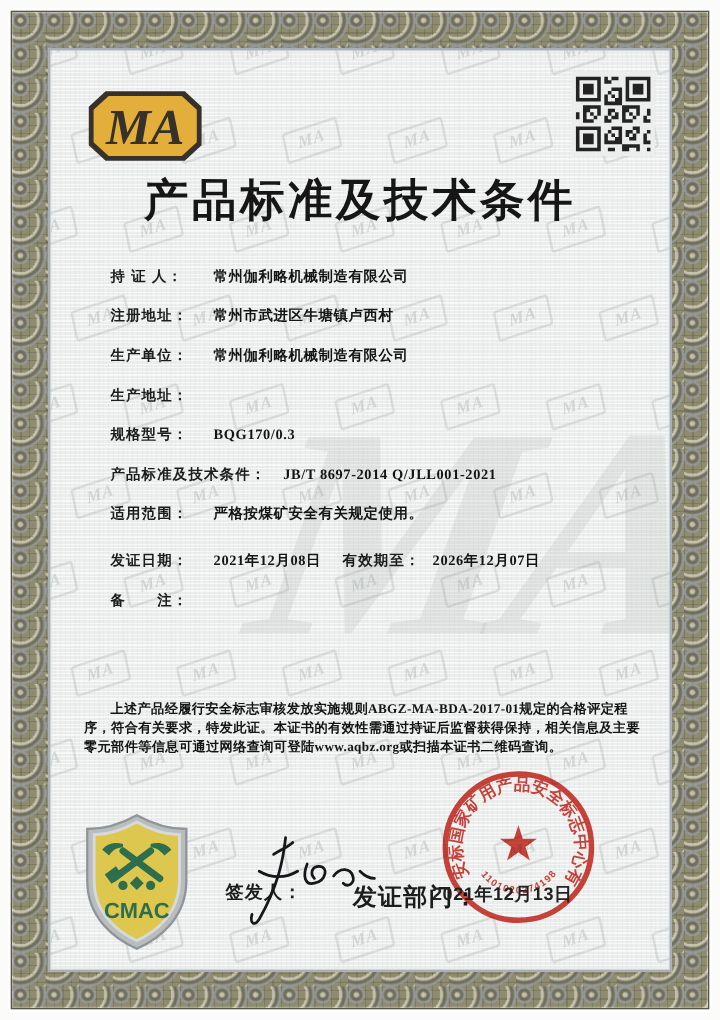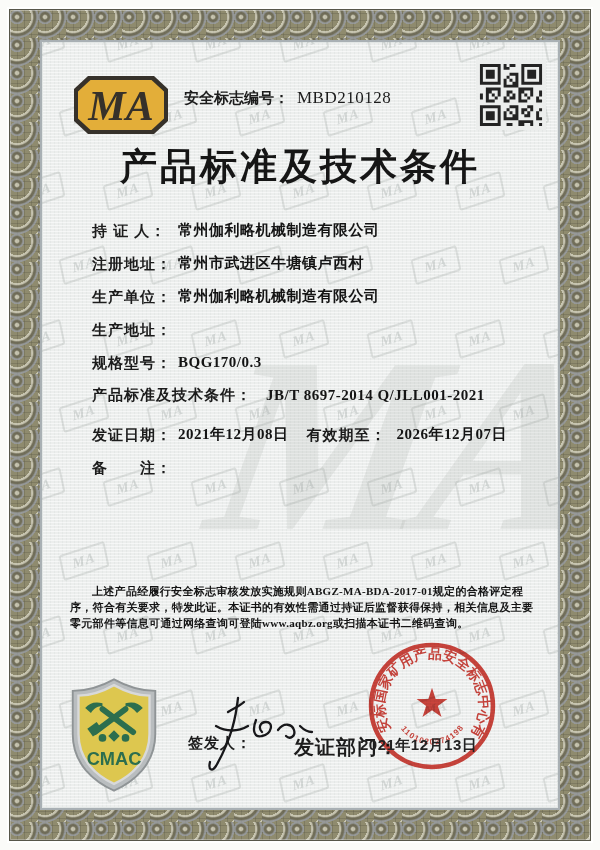--- a/index.html
+++ b/index.html
@@ -56,21 +56,21 @@
   .cert-no .lbl{font-weight:700;font-family:"Liberation Sans","DejaVu Sans",sans-serif;}
   .cert-no .num{font-size:17px;margin-left:8px;letter-spacing:.5px;}
   .qr{position:absolute;left:434px;top:18px;z-index:2;}
   .title{
     position:absolute;left:0;top:100px;width:100%;z-index:2;
     text-align:center;font-size:37px;font-weight:900;color:#161616;
     letter-spacing:3px;font-family:"Liberation Serif","DejaVu Serif",serif;
   }
   
   .fields{position:absolute;left:50px;top:178px;width:432px;z-index:2;}
-  .row{display:flex;margin-bottom:12px;font-size:15px;line-height:21px;color:#1a1a1a;align-items:flex-start;}
+  .row{display:flex;margin-bottom:12px;font-size:12px;line-height:21px;color:#1a1a1a;align-items:flex-start;}
   .row .lbl{
     flex:none;min-width:86px;font-weight:700;color:#1c1c1c;
     font-family:"Liberation Sans","DejaVu Sans",sans-serif;letter-spacing:1px;
   }
   .row .lbl.wide{min-width:0;margin-right:14px;font-family:Liberation Serif, serif;}
   .row .val{flex:1;font-weight:600;color:#141414;letter-spacing:.5px;}
   .row.dates{margin-top:18px;}
   .row.dates .val{flex:none;}
   .row.dates .lbl2{margin-left:18px;min-width:0;}
   .row.dates .val2{margin-left:10px;flex:none;}
@@ -174,23 +174,20 @@
       <div class="wm-big">MA</div>
 
       <div class="ma-logo">
         <svg width="98" height="62" viewBox="0 0 98 62">
           <path d="M16 2 L82 2 L96 15 L96 47 L82 60 L16 60 L2 47 L2 15 Z" fill="#36312a"></path>
           <path d="M18.5 6 L79.5 6 L92 17.5 L92 44.5 L79.5 56 L18.5 56 L6 44.5 L6 17.5 Z" fill="#e3ae39"></path>
           <text x="49" y="46" text-anchor="middle" font-family="Liberation Serif, DejaVu Serif, serif" font-size="42" font-weight="900" font-style="italic" fill="#36312a">MA</text>
         </svg>
       </div>
 
-      <div class="cert-no">
-        <span class="lbl">安全标志编号：</span><span class="num">MBD210128</span>
-      </div>
 
       <div class="qr">
         <svg width="70" height="70" viewBox="-4 -4 71 71">
           <rect x="-4" y="-4" width="71" height="71" fill="#eceeed"></rect>
           <path id="qr-modules" fill="#232323" d="M24 0h3v3h-3zM30 0h3v3h-3zM33 0h3v3h-3zM24 3h3v3h-3zM27 3h3v3h-3zM30 9h3v3h-3zM33 9h3v3h-3zM36 9h3v3h-3zM27 12h3v3h-3zM36 12h3v3h-3zM24 15h3v3h-3zM30 15h3v3h-3zM36 15h3v3h-3zM24 18h3v3h-3zM33 18h3v3h-3zM36 18h3v3h-3zM24 21h3v3h-3zM27 21h3v3h-3zM30 21h3v3h-3zM33 21h3v3h-3zM36 21h3v3h-3zM6 24h3v3h-3zM9 24h3v3h-3zM12 24h3v3h-3zM15 24h3v3h-3zM18 24h3v3h-3zM39 24h3v3h-3zM42 24h3v3h-3zM45 24h3v3h-3zM48 24h3v3h-3zM51 24h3v3h-3zM6 27h3v3h-3zM9 27h3v3h-3zM18 27h3v3h-3zM27 27h3v3h-3zM30 27h3v3h-3zM39 27h3v3h-3zM42 27h3v3h-3zM51 27h3v3h-3zM60 27h3v3h-3zM0 30h3v3h-3zM6 30h3v3h-3zM12 30h3v3h-3zM18 30h3v3h-3zM27 30h3v3h-3zM33 30h3v3h-3zM39 30h3v3h-3zM45 30h3v3h-3zM51 30h3v3h-3zM60 30h3v3h-3zM0 33h3v3h-3zM6 33h3v3h-3zM15 33h3v3h-3zM24 33h3v3h-3zM30 33h3v3h-3zM33 33h3v3h-3zM39 33h3v3h-3zM48 33h3v3h-3zM57 33h3v3h-3zM6 36h3v3h-3zM9 36h3v3h-3zM12 36h3v3h-3zM24 36h3v3h-3zM27 36h3v3h-3zM39 36h3v3h-3zM42 36h3v3h-3zM45 36h3v3h-3zM57 36h3v3h-3zM60 36h3v3h-3zM30 42h3v3h-3zM33 42h3v3h-3zM36 42h3v3h-3zM48 42h3v3h-3zM51 42h3v3h-3zM27 45h3v3h-3zM36 45h3v3h-3zM42 45h3v3h-3zM45 45h3v3h-3zM51 45h3v3h-3zM60 45h3v3h-3zM24 48h3v3h-3zM30 48h3v3h-3zM36 48h3v3h-3zM42 48h3v3h-3zM48 48h3v3h-3zM57 48h3v3h-3zM24 51h3v3h-3zM33 51h3v3h-3zM36 51h3v3h-3zM45 51h3v3h-3zM48 51h3v3h-3zM57 51h3v3h-3zM24 54h3v3h-3zM27 54h3v3h-3zM30 54h3v3h-3zM33 54h3v3h-3zM36 54h3v3h-3zM57 54h3v3h-3zM60 54h3v3h-3zM39 57h3v3h-3zM42 57h3v3h-3zM45 57h3v3h-3zM48 57h3v3h-3zM51 57h3v3h-3zM27 60h3v3h-3zM30 60h3v3h-3zM39 60h3v3h-3zM42 60h3v3h-3zM51 60h3v3h-3zM60 60h3v3h-3zM0 0h21v3h-21z M0 18h21v3h-21zM0 3h3v15h-3z M18 3h3v15h-3zM6 6h9v9h-9zM42 0h21v3h-21z M42 18h21v3h-21zM42 3h3v15h-3z M60 3h3v15h-3zM48 6h9v9h-9zM0 42h21v3h-21z M0 60h21v3h-21zM0 45h3v15h-3z M18 45h3v15h-3zM6 48h9v9h-9z"></path>
         </svg>
       </div>
 
       <div class="title">产品标准及技术条件</div>
 
@@ -210,20 +207,24 @@
         <div class="row">
           <span class="lbl">生产地址：</span>
         </div>
         <div class="row">
           <span class="lbl">规格型号：</span>
           <span class="val">BQG170/0.3</span>
         </div>
         <div class="row">
           <span class="lbl wide">产品标准及技术条件：</span>
           <span class="val">JB/T 8697-2014  Q/JLL001-2021</span>
+        </div>
+        <div class="row">
+          <span class="lbl">适用范围：</span>
+          <span class="val">严格按煤矿安全有关规定使用。</span>
         </div>
         <div class="row dates">
           <span class="lbl">发证日期：</span>
           <span class="val">2021年12月08日</span>
           <span class="lbl lbl2">有效期至：</span>
           <span class="val val2">2026年12月07日</span>
         </div>
         <div class="row">
           <span class="lbl">备　　注：</span>
           <span class="val"></span>

